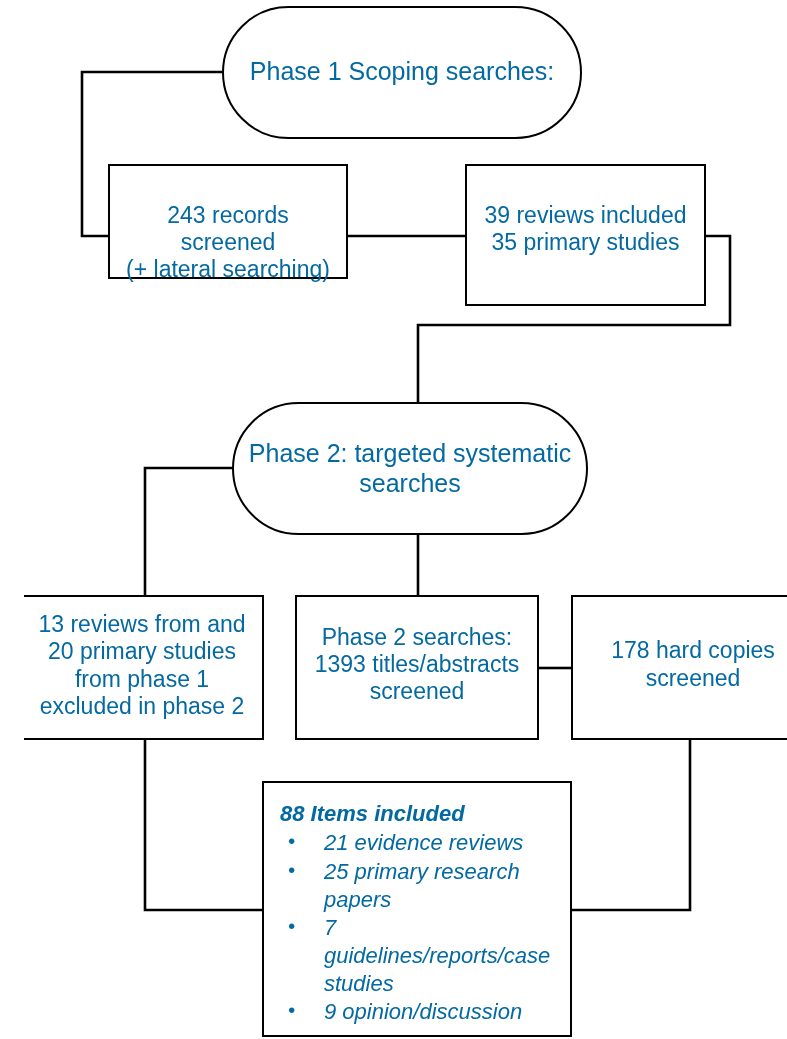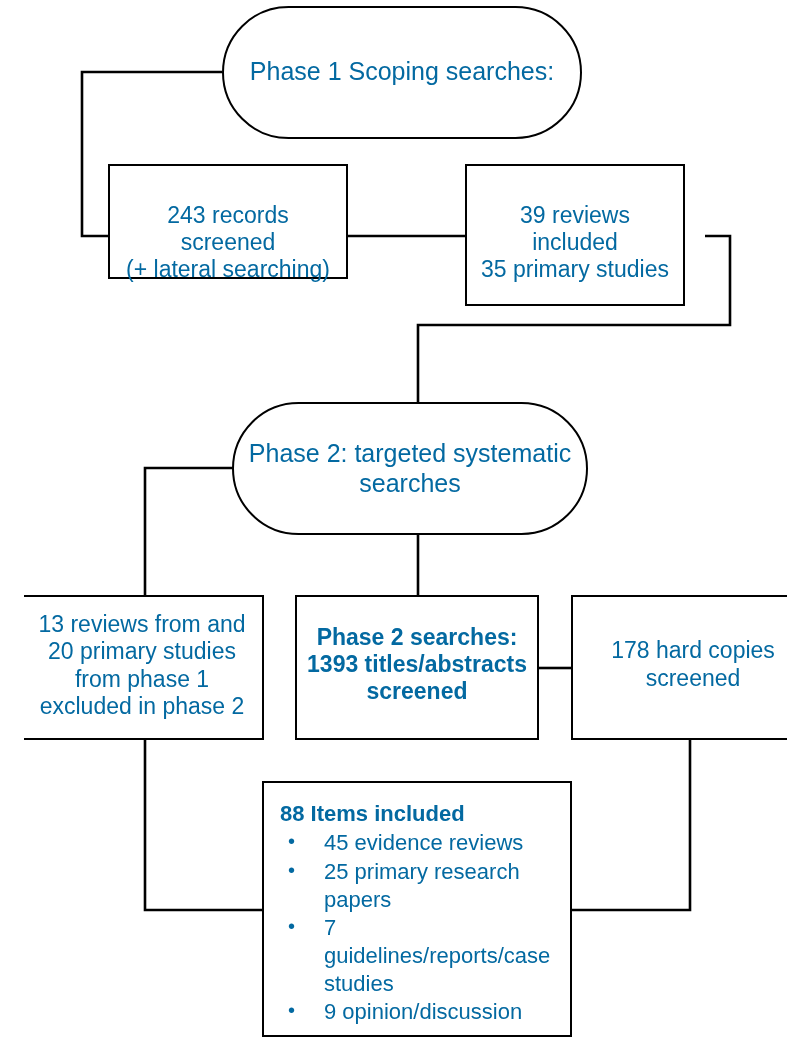--- a/index.html
+++ b/index.html
@@ -52,54 +52,55 @@
   #node-phase1 .txt { transform: translateY(-1px); }
 
   #node-records-screened {
     left: 84px; top: 164px; width: 240px; height: 115px;
     font-size: 23px;
     align-items: flex-start;
   }
   #node-records-screened .txt { padding-top: 36px; }
 
   #node-reviews-included {
-    left: 441px; top: 164px; width: 220px; height: 142px;
+    left: 441px; top: 164px; width: 241px; height: 142px;
     font-size: 23px;
     align-items: flex-start;
   }
   #node-reviews-included .txt { padding-top: 36px; }
 
   #node-phase2 {
     left: 208px; top: 402px; width: 356px; height: 133px;
     font-size: 25px;
   }
 
   #node-excluded {
     left: -4px; top: 595px; width: 244px; height: 145px;
     font-size: 23px;
   }
   #node-excluded .txt { transform: translateY(-2px); }
 
   #node-titles-screened {
     left: 271px; top: 595px; width: 244px; height: 145px;
     font-size: 23px;
   }
-  #node-titles-screened .txt { transform: translateY(-3px); font-weight: bold; }
+  #node-titles-screened .txt { transform: translateY(-3px); }
 
   #node-hard-copies {
     left: 547px; top: 595px; width: 244px; height: 145px;
     font-size: 23px;
   }
   #node-hard-copies .txt { transform: translateY(-3px); }
 
   #node-items-included {
     left: 238px; top: 781px; width: 310px; height: 256px;
     font-size: 22px;
     display: block;
     text-align: left;
+    font-style: italic;
   }
   .items-inner {
     padding: 18px 6px 0 16px;
   }
   .items-heading {
     font-weight: bold;
     font-size: 22px;
     line-height: 1.2;
     margin: 0 0 2px 0;
   }
@@ -183,21 +184,21 @@
     <span class="txt">178 hard copies
 screened</span>
   </div>
 
   <div class="node" id="node-items-included">
     <div class="items-inner">
       <p class="items-heading">88 Items included</p>
       <ul class="items-list">
         <li>
           <span class="bullet">•</span>
-          <span>45 evidence reviews</span>
+          <span>21 evidence reviews</span>
         </li>
         <li>
           <span class="bullet">•</span>
           <span>25 primary research papers</span>
         </li>
         <li>
           <span class="bullet">•</span>
           <span>7 guidelines/reports/case studies</span>
         </li>
         <li>

